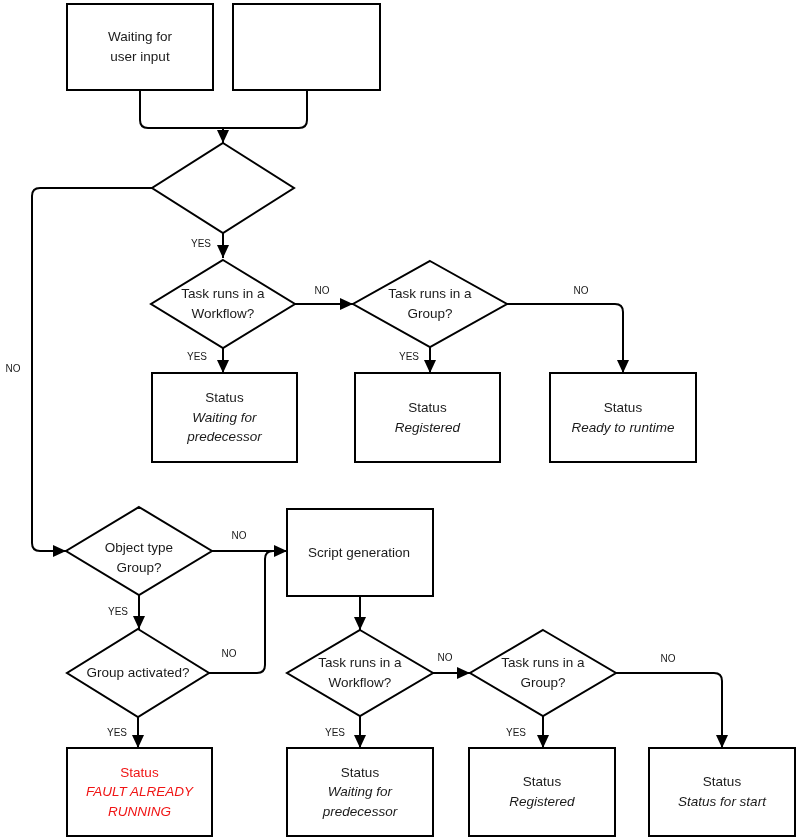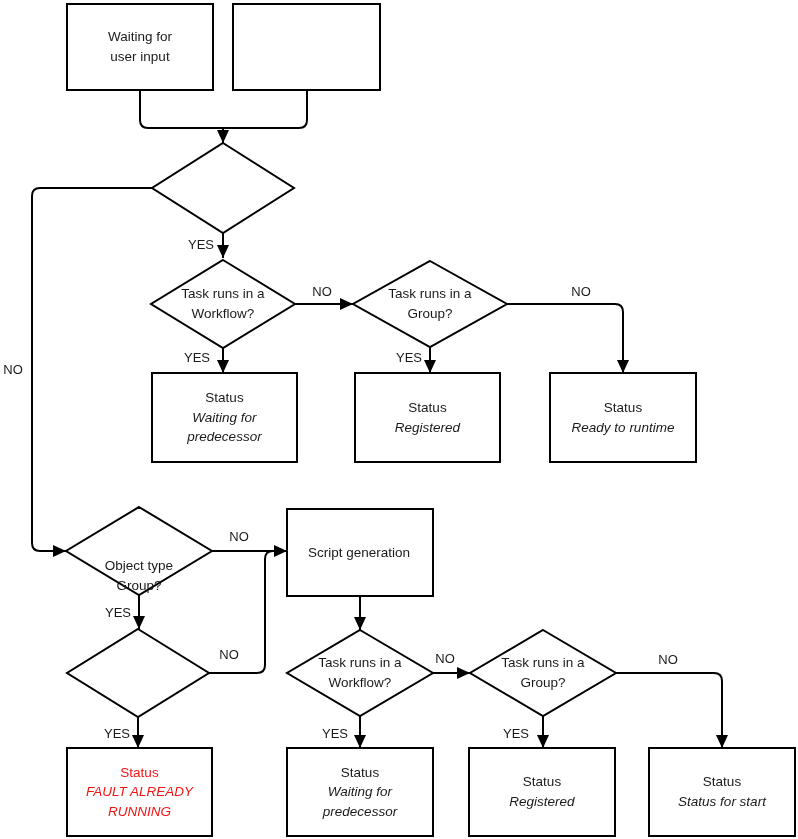--- a/index.html
+++ b/index.html
@@ -18,21 +18,21 @@
     display:flex;flex-direction:column;
     align-items:center;justify-content:center;
     text-align:center;
     font-size:13.5px;line-height:1.45;
     white-space:pre-line;
   }
   .node .value{font-style:italic;}
   .edge-label{
     position:absolute;
     transform:translate(-50%,-50%);
-    font-size:13px;line-height:1;
+    font-size:10px;line-height:1;
     background:transparent;
     text-align:center;
   }
 </style>
 </head>
 <body>
 
 <div class="canvas">
 
   <svg width="798" height="839" viewBox="0 0 798 839">
@@ -102,23 +102,26 @@
 predecessor</span>
   </div>
   <div class="node" style="left:355px;top:373px;width:145px;height:89px">
     <span class="title">Status</span>
     <span class="value">Registered</span>
   </div>
   <div class="node" style="left:550px;top:373px;width:146px;height:89px">
     <span class="title">Status</span>
     <span class="value">Ready to runtime</span>
   </div>
-  <div class="node" style="left:66px;top:532px;width:146px;height:88px">
+  <div class="node" style="left:66px;top:514px;width:146px;height:88px">
     <span class="label">Object type
 Group?</span>
+  </div>
+  <div class="node" style="left:67px;top:629px;width:142px;height:88px">
+    <span class="label">Group activated?</span>
   </div>
   <div class="node" style="left:287px;top:509px;width:144px;height:87px">
     <span class="label">Script generation</span>
   </div>
   <div class="node" style="left: 67px; top: 748px; width: 145px; height: 88px; color: rgb(240, 20, 20);">
     <span class="title">Status</span>
     <span class="value">FAULT ALREADY
 RUNNING</span>
   </div>
   <div class="node" style="left:287px;top:630px;width:146px;height:86px">

